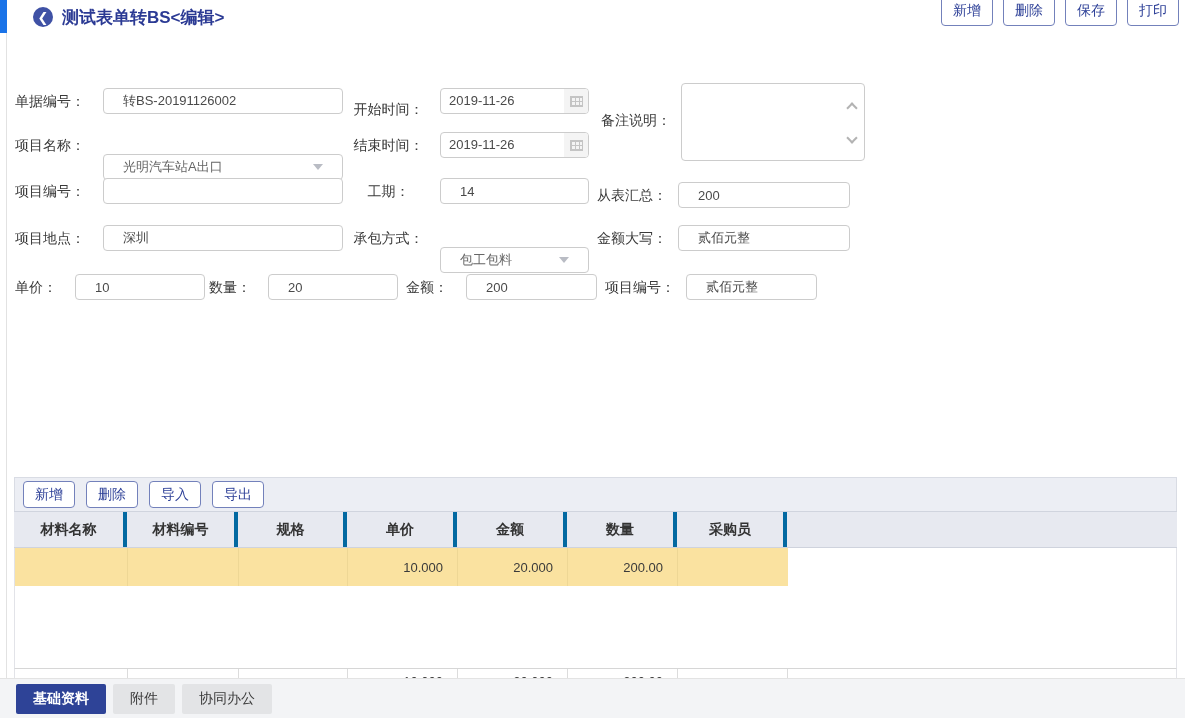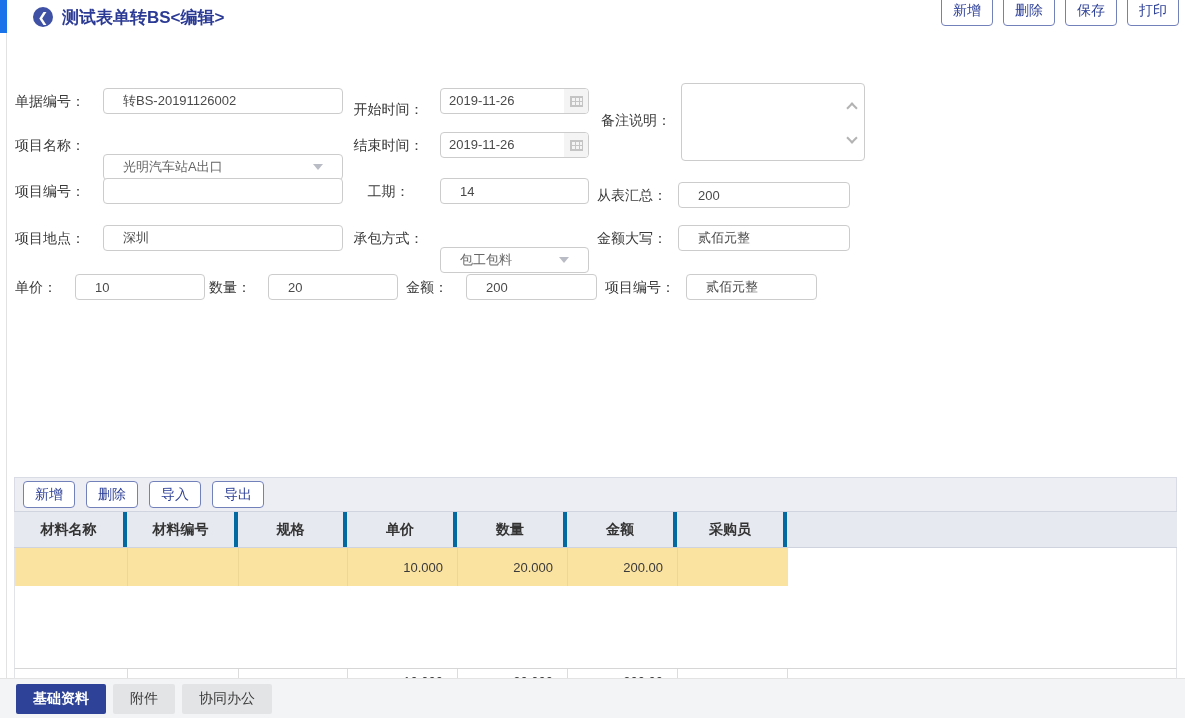--- a/index.html
+++ b/index.html
@@ -150,22 +150,22 @@
       <button class="btn btn-sm">新增</button>
       <button class="btn btn-sm">删除</button>
       <button class="btn btn-sm">导入</button>
       <button class="btn btn-sm">导出</button>
     </div>
     <div class="tb-header">
       <div class="th-cell c0">材料名称</div>
       <div class="th-cell c1">材料编号</div>
       <div class="th-cell c2">规格</div>
       <div class="th-cell c3">单价</div>
+      <div class="th-cell c5">金额</div>
       <div class="th-cell c4">数量</div>
-      <div class="th-cell c5">金额</div>
       <div class="th-cell c6">采购员</div>
       <div class="th-cell th-fill"></div>
     </div>
     <div class="tb-body">
       <div class="tb-row">
         <div class="td-cell c0"></div>
         <div class="td-cell c1"></div>
         <div class="td-cell c2"></div>
         <div class="td-cell c3">10.000</div>
         <div class="td-cell c4">20.000</div>

